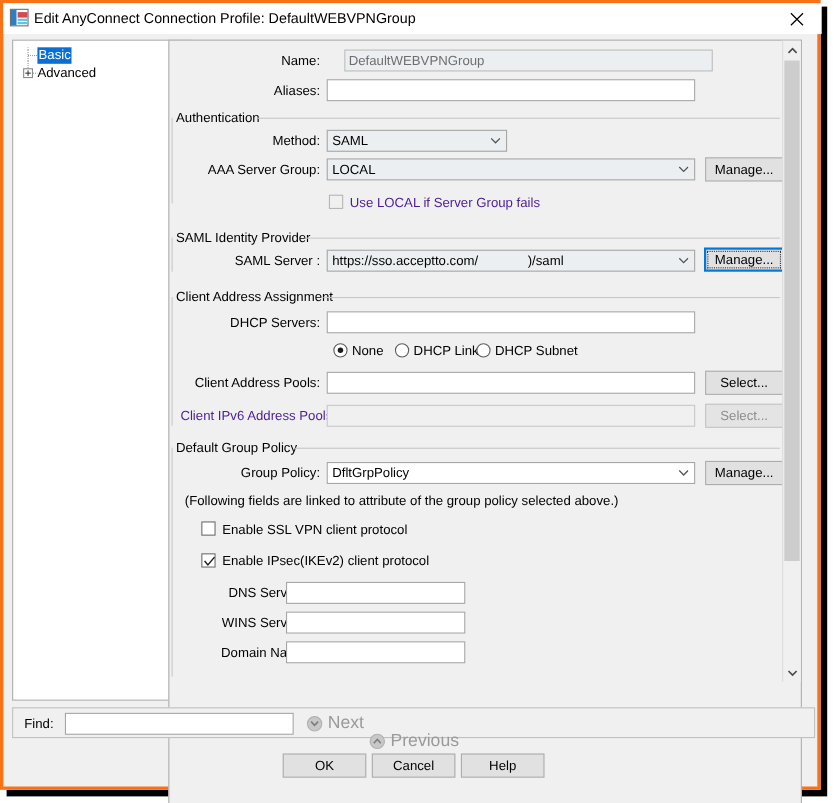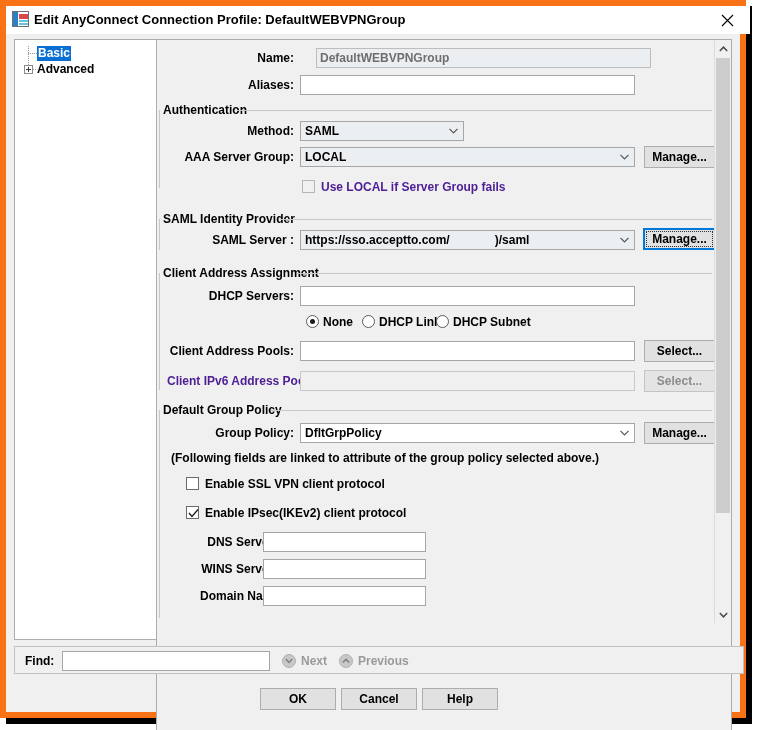--- a/index.html
+++ b/index.html
@@ -7,21 +7,21 @@
     width:764px;height:730px;
     background:#ffffff;
     font-family:"Liberation Sans","DejaVu Sans",sans-serif;
     font-size:12px;
     color:#000000;
     overflow:hidden;
   }
   .shadow-layer{position:absolute;left:6px;top:6px;width:746px;height:718px;background:#000000;}
   .window{
     position:absolute;left:0;top:0;width:746px;height:718px;
-    background:#f0f0f0;border:6px solid #f97316;box-sizing:border-box;font-weight:bold;
+    background:#f0f0f0;border:3px solid #f97316;box-sizing:border-box;
   }
   
   .titlebar{
     position:absolute;left:0;top:0;width:744px;height:28px;
     background:#ffffff;box-sizing:border-box;
   }
   .title-icon{
     position:absolute;left:6px;top:5px;width:17px;height:16px;
     background:#ffffff;border:1px solid #6f6f6f;box-sizing:border-box;
   }
@@ -125,21 +125,21 @@
     background:#f0f0f0;border:1px solid #c0c0c0;box-sizing:border-box;
   }
   .find-lbl{position:absolute;left:10px;top:6px;height:16px;line-height:16px;font-size:12px;}
   .find-input{
     position:absolute;left:47px;top:4px;width:208px;height:20px;
     background:#ffffff;border:1px solid #a6a6a6;box-sizing:border-box;
   }
   .navbtn{position:absolute;top:5px;height:18px;display:flex;align-items:center;gap:5px;}
   .navbtn .circ{width:14px;height:14px;border-radius:50%;background:#c8c8c8;border:1px solid #b0b0b0;box-sizing:border-box;position:relative;}
   .navbtn .circ svg{position:absolute;left:2px;top:3px;}
-  .navbtn .ntext{font-size:12px;color:#9a9a9a;line-height:14px;}
+  .navbtn .ntext{font-size:16px;color:#9a9a9a;line-height:14px;}
 
   .buttonrow{position:absolute;left:0;top:682px;width:744px;height:24px;}
   .buttonrow .btn{top:0;width:76px;}
 </style>
 </head>
 <body>
 
 <div class="shadow-layer"></div>
 
 <div class="window">
@@ -312,21 +312,21 @@
     <div class="find-lbl">Find:</div>
     <div class="find-input"></div>
     <div class="navbtn" style="left:267px;">
       <span class="circ">
         <svg width="8" height="6" viewBox="0 0 8 6">
             <path d="M0.8 1 L4 4.4 L7.2 1" stroke="#7d7d7d" stroke-width="1.4" fill="none"></path>
           </svg>
       </span>
       <span class="ntext">Next</span>
     </div>
-    <div class="navbtn" style="left:324px;">
+    <div class="navbtn" style="left:324px;margin-top:16px;">
       <span class="circ">
         <svg width="8" height="6" viewBox="0 0 8 6">
             <path d="M0.8 4.6 L4 1.2 L7.2 4.6" stroke="#7d7d7d" stroke-width="1.4" fill="none"></path>
           </svg>
       </span>
       <span class="ntext">Previous</span>
     </div>
   </div>
 
   <div class="buttonrow">

